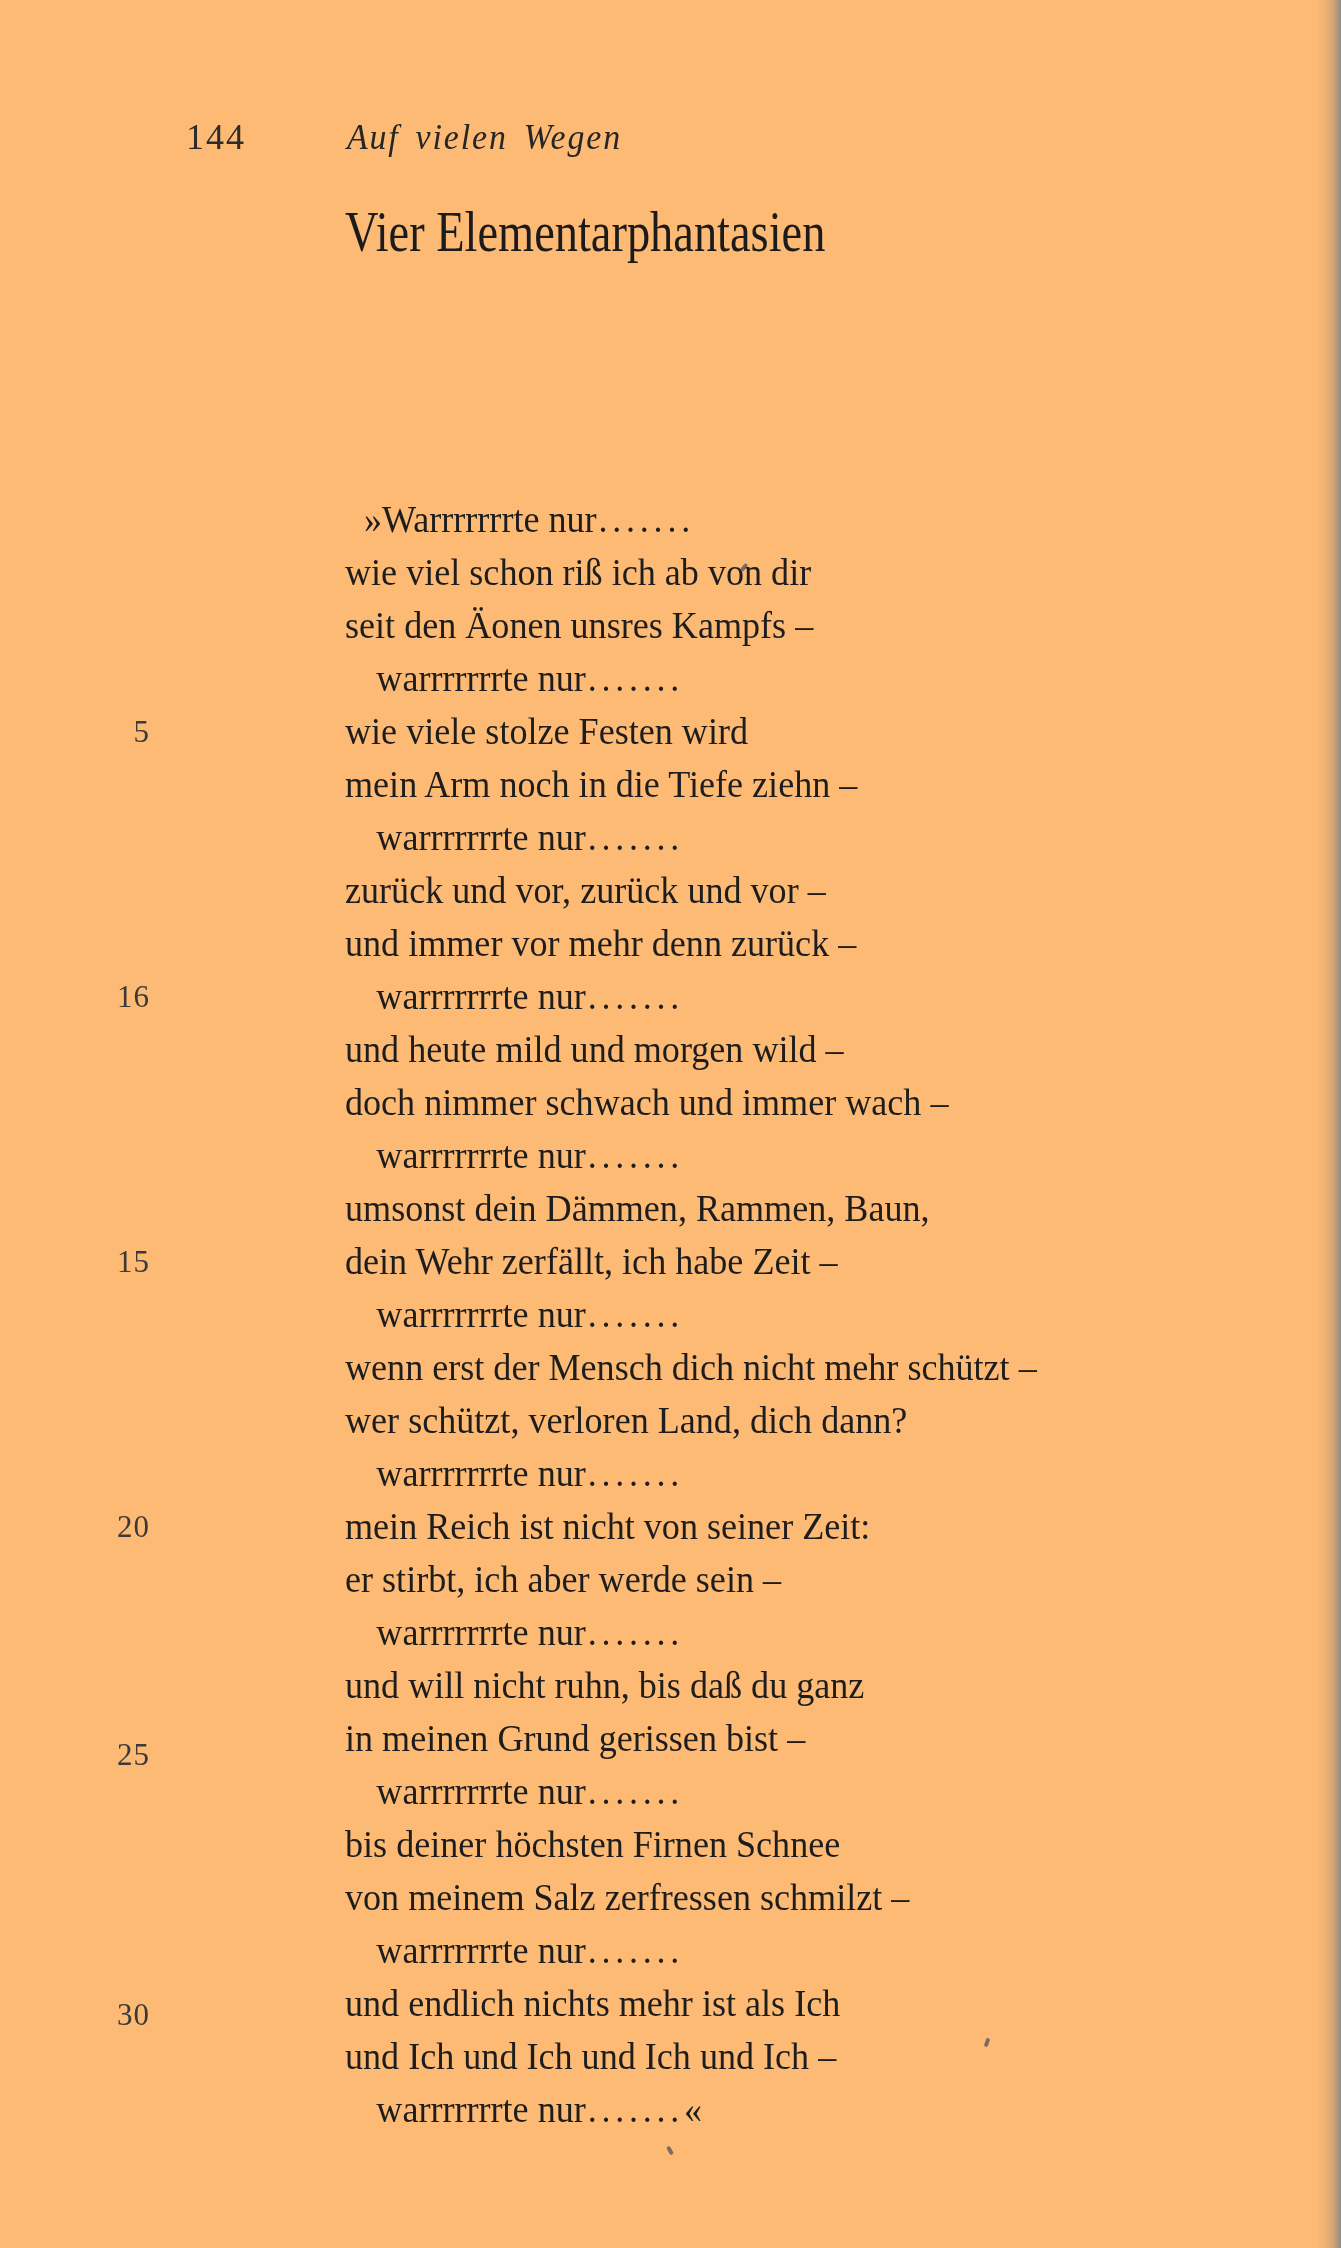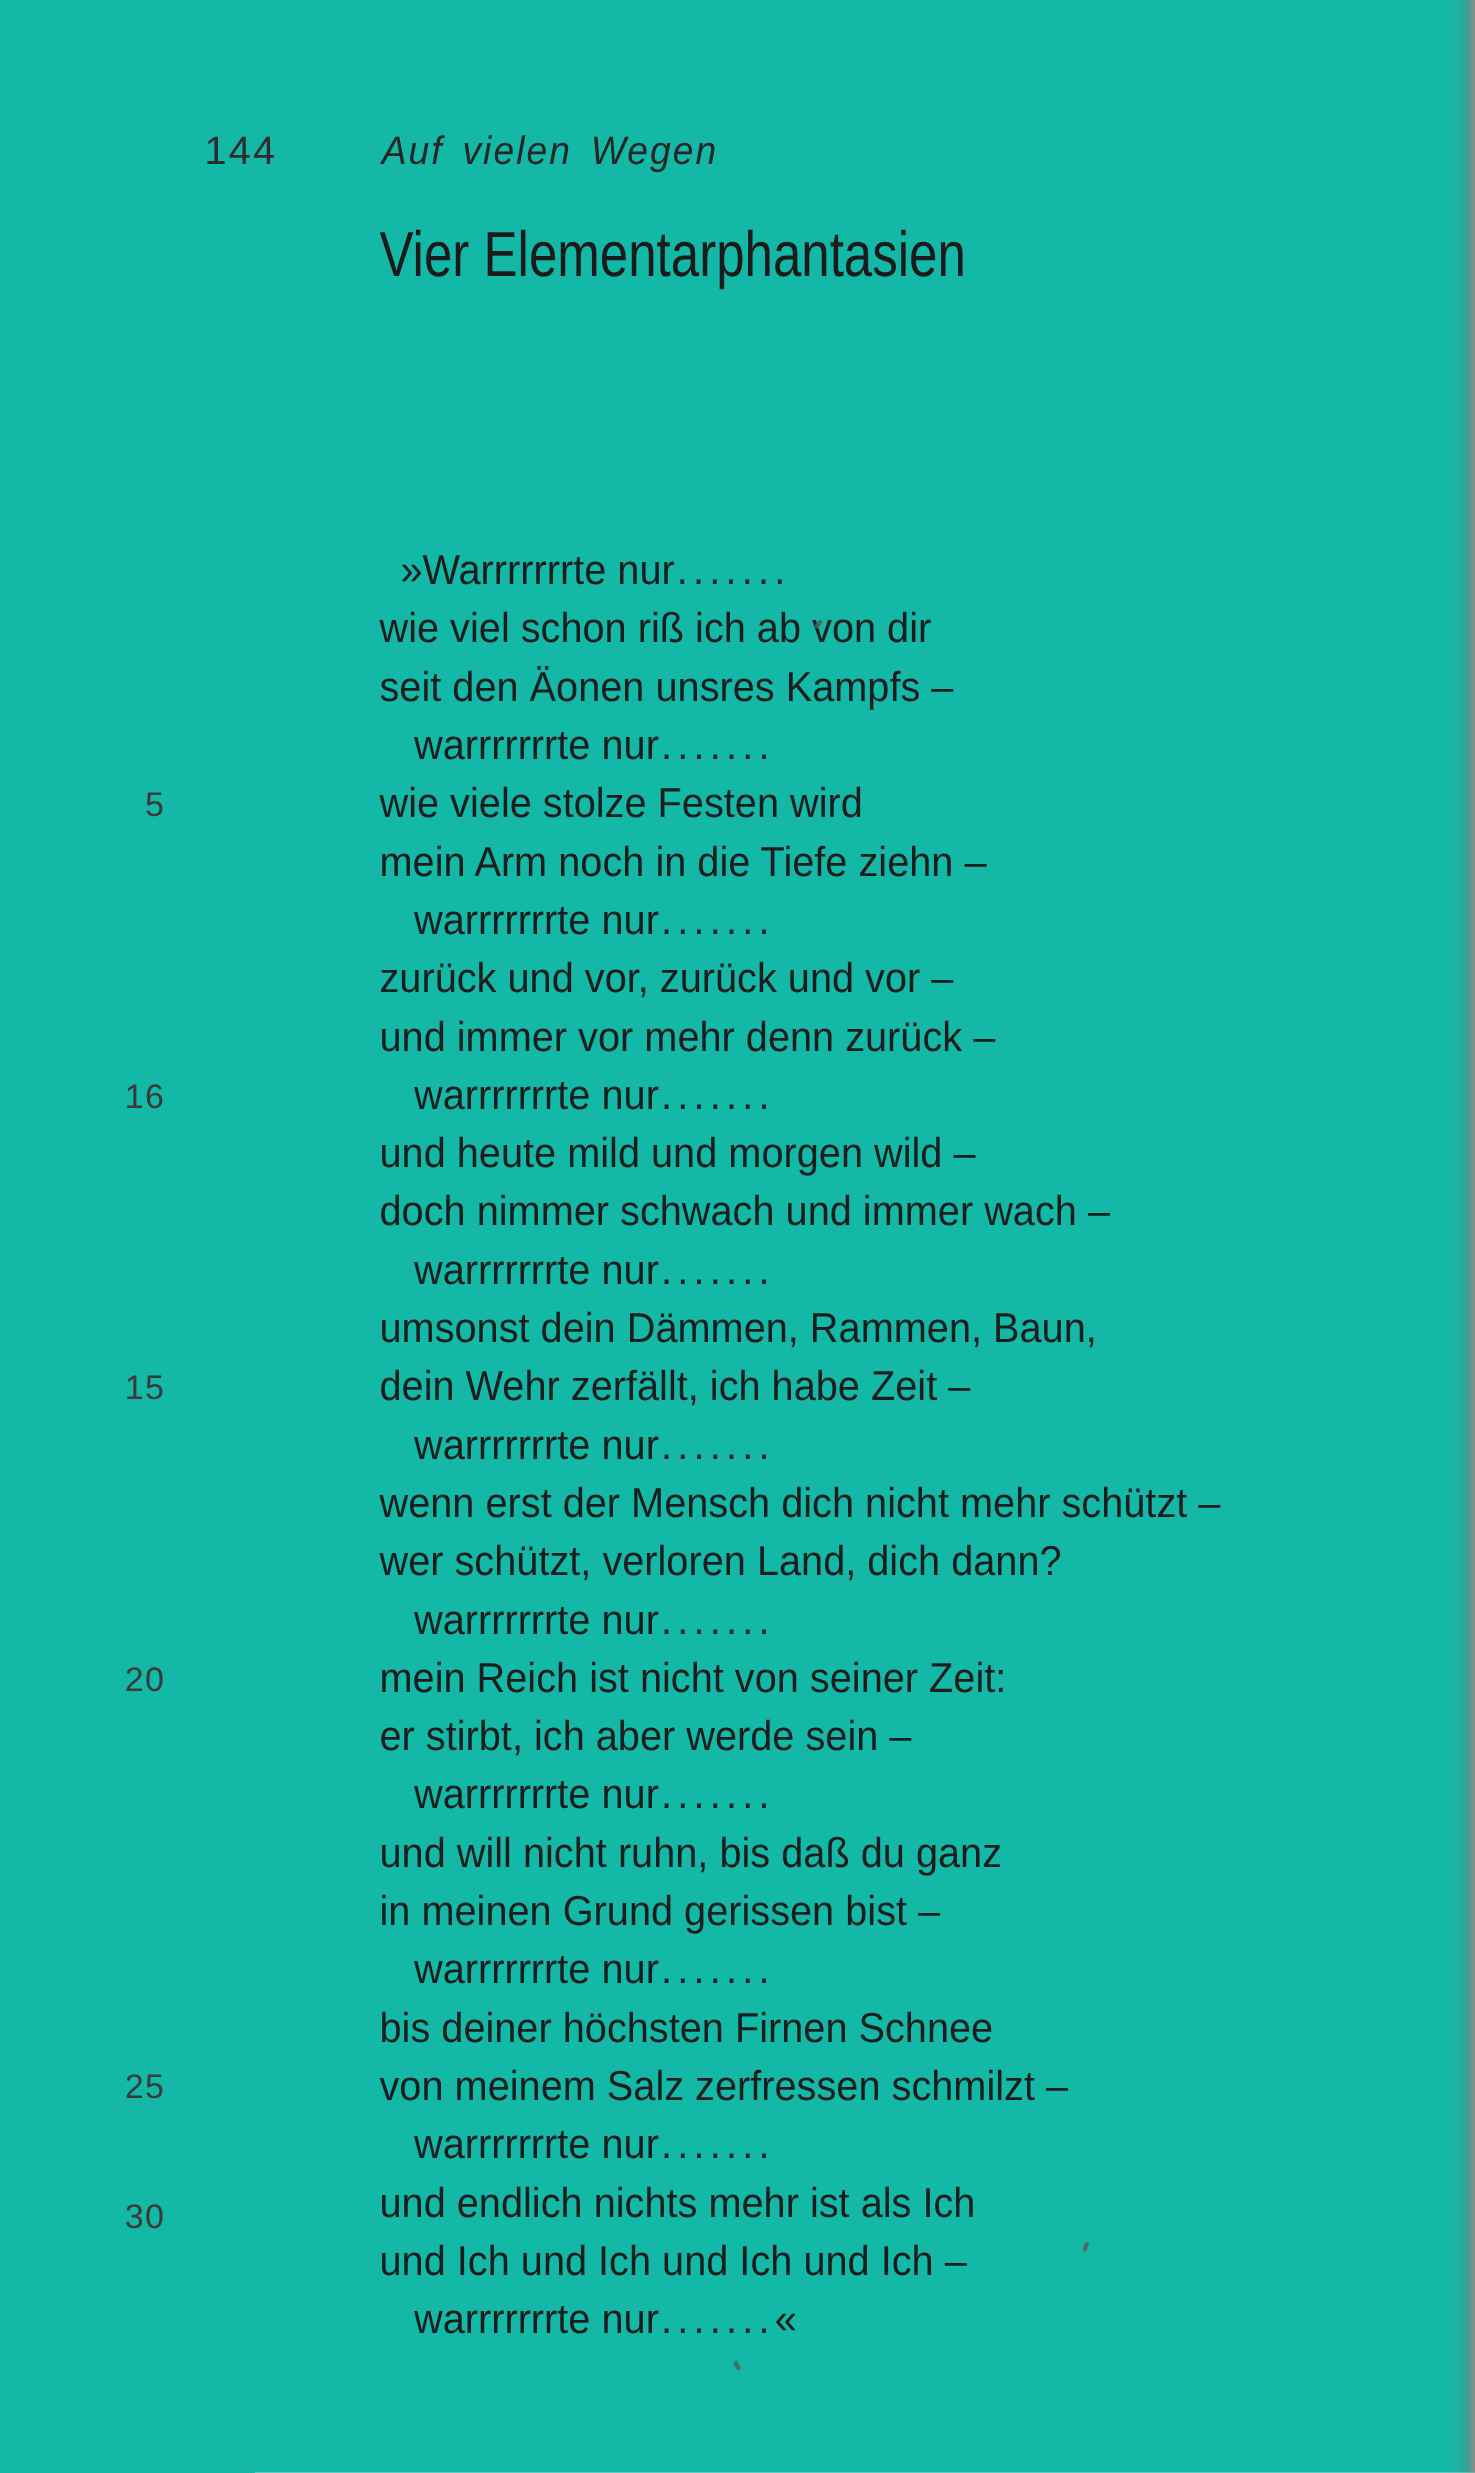--- a/index.html
+++ b/index.html
@@ -1,21 +1,21 @@
 <!DOCTYPE html>
 <html><head>
 <meta charset="utf-8">
 <style>
   html,body { margin:0; padding:0; background:#e8e8e6; }
   #page {
     position:relative;
     width:1341px; height:2248px;
-    background:#14b8a6;
+    background:#fdba74;
     overflow:hidden;
-    font-family:Liberation Sans, sans-serif;
+    font-family:Liberation Serif, serif;
     color:#1f1f1f;
   }
   
   #edge-shadow {
     position:absolute; top:0; right:0; width:26px; height:100%;
     background:linear-gradient(to right,
       rgba(120,120,118,0) 0%,
       rgba(120,120,118,0.10) 35%,
       rgba(115,115,113,0.30) 70%,
       #8c8c8a 100%);
@@ -106,18 +106,18 @@
       <div class="poem-line"><span>von meinem Salz zerfressen schmilzt –</span></div>
       <div class="poem-line refrain"><span>warrrrrrrte nur</span><span class="dots">.......</span></div>
       <div class="poem-line"><span>und endlich nichts mehr ist als Ich</span></div>
       <div class="poem-line"><span>und Ich und Ich und Ich und Ich –</span></div>
       <div class="poem-line refrain"><span>warrrrrrrte nur</span><span class="dots">.......</span><span>«</span></div>
     </div>
 <div class="margin-num" style="top: 705px;">5</div>
     <div class="margin-num" style="top: 970px;">16</div>
     <div class="margin-num" style="top: 1235px;">15</div>
     <div class="margin-num" style="top: 1500px;">20</div>
-    <div class="margin-num" style="top: 1870px;">25</div>
+    <div class="margin-num" style="top: 1728px;">25</div>
     <div class="margin-num" style="top: 1988px;">30</div>
     <div class="speck" style="left: 742px; top: 563px; transform: rotate(40deg);"></div>
     <div class="speck" style="left: 985px; top: 2038px; transform: rotate(20deg);"></div>
     <div class="speck" style="left: 668px; top: 2146px; transform: rotate(-30deg);"></div>
   </div>
 
 </body></html>

